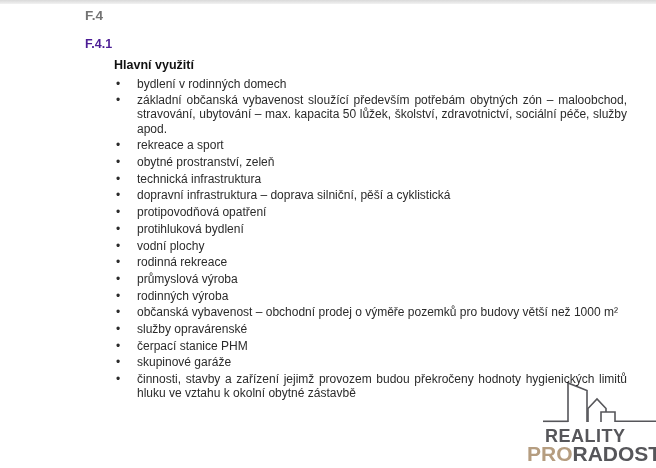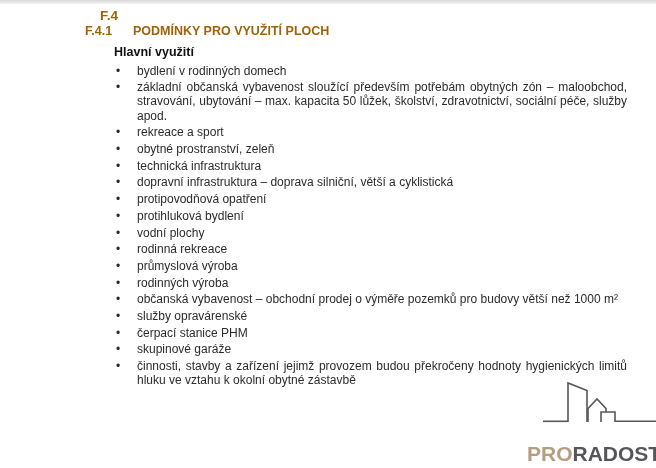--- a/index.html
+++ b/index.html
@@ -5,23 +5,23 @@
   html,body{margin:0;padding:0;background:#fff;}
   #page{
     position:relative;width:656px;height:468px;background:#fff;overflow:hidden;
     font-family:"Liberation Sans",sans-serif;color:#2b2b2b;
   }
   .top-edge{
     position:absolute;left:0;top:0;width:656px;height:4px;
     background:linear-gradient(to bottom,#d9d9d9,#f2f2f2);
   }
   .doc{position:absolute;left:85px;top:8px;width:542px;}
-  .h1-row{display:flex;font-weight:bold;font-size:13.5px;line-height:16px;color:#a16207;text-align:center;}
+  .h1-row{display:flex;font-weight:bold;font-size:13.5px;line-height:16px;color:#737373;}
   .h1-row .num{width:48px;flex:0 0 48px;}
-  .h2-row{display:flex;font-weight:bold;font-size:12.5px;line-height:15px;color:#a16207;}
+  .h2-row{display:flex;font-weight:bold;font-size:12.5px;line-height:15px;color:#4c1d95;margin-top:13px;gap:8px;}
   .h2-row .num{width:48px;flex:0 0 48px;}
   .sections{margin-left:29px;margin-top:5px;}
   .use-heading{font-weight:bold;font-size:12.5px;line-height:15px;color:#111;margin:6px 0 3.5px 0;}
   .bullet-item{display:flex;margin-bottom:2.5px;font-size:12px;line-height:14.2px;}
   .bullet{flex:0 0 21px;width:21px;font-size:12px;padding-left:2px;}
   .bullet-text{width:492px;text-align:justify;}
   .watermark{
     position:absolute;left:520px;top:366px;width:136px;height:102px;
     mix-blend-mode:multiply;pointer-events:none;
   }
@@ -40,21 +40,20 @@
 
 <div id="page">
   <div class="top-edge"></div>
 
   <div class="doc">
     <div class="h1-row">
       <span class="num">F.4</span>
     </div>
     <div class="h2-row">
       <span class="num">F.4.1</span>
-      <span>PODMÍNKY PRO VYUŽITÍ PLOCH</span>
     </div>
     <div class="sections" id="sections">
         <div class="use-heading">Hlavní využití</div>
         <div class="bullet-item">
           <span class="bullet">•</span>
           <span class="bullet-text">bydlení v rodinných domech</span>
         </div>
         <div class="bullet-item">
           <span class="bullet">•</span>
           <span class="bullet-text">základní občanská vybavenost sloužící především potřebám obytných zón – maloobchod, stravování, ubytování – max. kapacita 50 lůžek, školství, zdravotnictví, sociální péče, služby apod.</span>
@@ -66,21 +65,21 @@
         <div class="bullet-item">
           <span class="bullet">•</span>
           <span class="bullet-text">obytné prostranství, zeleň</span>
         </div>
         <div class="bullet-item">
           <span class="bullet">•</span>
           <span class="bullet-text">technická infrastruktura</span>
         </div>
         <div class="bullet-item">
           <span class="bullet">•</span>
-          <span class="bullet-text">dopravní infrastruktura – doprava silniční, větší a cyklistická</span>
+          <span class="bullet-text">dopravní infrastruktura – doprava silniční, pěší a cyklistická</span>
         </div>
         <div class="bullet-item">
           <span class="bullet">•</span>
           <span class="bullet-text">protipovodňová opatření</span>
         </div>
         <div class="bullet-item">
           <span class="bullet">•</span>
           <span class="bullet-text">protihluková bydlení</span>
         </div>
         <div class="bullet-item">
@@ -125,17 +124,20 @@
   <div class="watermark">
     <svg class="wm-icon" width="113" height="54" viewBox="0 0 113 54">
       <g fill="none" stroke="#56565a" stroke-width="1.6" stroke-linejoin="miter">
         <path d="M0 51.3 H25"></path>
         <path d="M25 52 V13 L44 20.5 V52"></path>
         <path d="M45 52 V38.5 L54 29 L63 38.5 V52"></path>
         <path d="M58 52 V42 H72 V52" fill="#ffffff"></path>
         <path d="M72 51.3 H113"></path>
       </g>
     </svg>
+    <div class="wm-line1">
+      <span id="wm-top" style="color: rgb(86, 86, 90);">REALITY</span>
+    </div>
     <div class="wm-line2">
       <span id="wm-pro" style="color: rgb(181, 157, 128); text-align: right;">PRO</span><span id="wm-radost" style="color: rgb(86, 86, 90);">RADOST</span>
     </div>
   </div>
 </div>
 
 </body></html>

